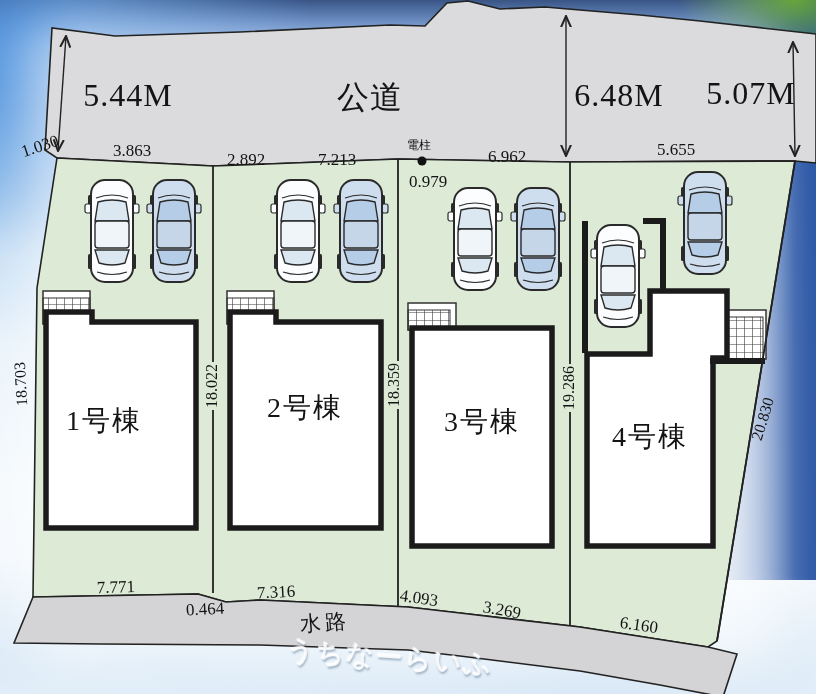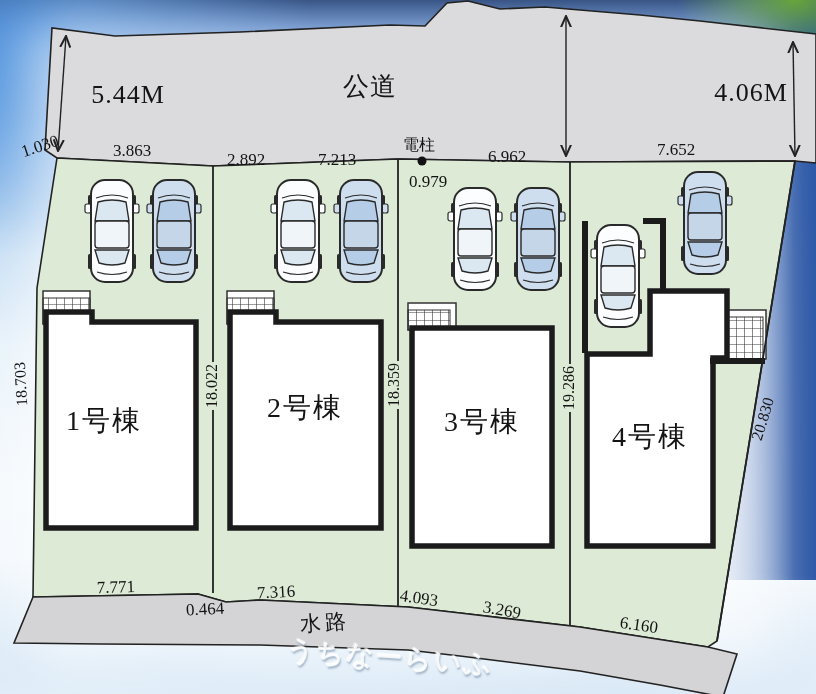--- a/index.html
+++ b/index.html
@@ -33,23 +33,23 @@
   .glow{
     position:absolute;left:28px;top:20px;width:750px;height:650px;
     background:rgba(255,255,255,.6);filter:blur(26px);border-radius:40px;
   }
   svg.plan{position:absolute;left:0;top:0;z-index:3;}
   
   .lbl{
     position:absolute;z-index:4;white-space:nowrap;
     transform:translate(-50%,-50%);line-height:1;
   }
-  .big{font-size:26px;letter-spacing:1px;}
+  .big{font-size:32px;letter-spacing:1px;}
   .dim{font-size:17px;}
-  .dim-s{font-size:16px;}
+  .dim-s{font-size:12px;}
   .vdim{font-size:16px;}
   .bg-green{background:#dcead6;padding:0 2px;}
   .bldg{font-size:28px;letter-spacing:2px;}
   .wlbl{font-size:21px;letter-spacing:4px;}
   .wmark{
     font-size:27px;font-weight:bold;letter-spacing:2px;
     color:rgba(255,255,255,.85);
     text-shadow:1px 2px 2px rgba(110,135,160,.55),-1px -1px 1px rgba(255,255,255,.7);
   }
 </style>
@@ -154,29 +154,30 @@
       <use href="#car" x="276" y="179" style="--cb:#fbfdfe;--cw:#dbe8f2;--cr:#f0f5f9"></use>
       <use href="#car" x="339" y="179" style="--cb:#cfdeee;--cw:#b5cde6;--cr:#c5d6e9"></use>
       <use href="#car" x="453" y="187" style="--cb:#fbfdfe;--cw:#dbe8f2;--cr:#f0f5f9"></use>
       <use href="#car" x="516" y="187" style="--cb:#cfdeee;--cw:#b5cde6;--cr:#c5d6e9"></use>
       <use href="#car" x="596" y="224" style="--cb:#fbfdfe;--cw:#dbe8f2;--cr:#f0f5f9"></use>
       <use href="#car" x="683" y="171" style="--cb:#cfdeee;--cw:#b5cde6;--cr:#c5d6e9"></use>
     </g>
   </svg>
 
   <div class="lbl big" style="left:128px;top:95px">5.44M</div>
-  <div class="lbl big" style="left:370px;top:87px">公道</div>
-  <div class="lbl big" style="left:751px;top:93px">4.06M</div>
+  <div class="lbl big" style="left:370px;top:97px">公道</div>
+  <div class="lbl big" style="left:619px;top:95px">6.48M</div>
+  <div class="lbl big" style="left:751px;top:93px">5.07M</div>
 
   <div class="lbl dim" style="left:40px;top:146px;transform:translate(-50%,-50%) rotate(-18deg)">1.030</div>
   <div class="lbl dim" style="left:132px;top:150px">3.863</div>
   <div class="lbl dim" style="left:246px;top:159px">2.892</div>
   <div class="lbl dim" style="left:337px;top:159px">7.213</div>
   <div class="lbl dim" style="left:507px;top:156px">6.962</div>
-  <div class="lbl dim" style="left:676px;top:149px">7.652</div>
+  <div class="lbl dim" style="left:676px;top:149px">5.655</div>
 
   <div class="lbl dim-s" style="left:419px;top:145px">電柱</div>
   <div class="lbl dim" style="left:428px;top:181px">0.979</div>
 
   <div class="lbl vdim" style="left:21px;top:384px;transform:translate(-50%,-50%) rotate(-93deg)">18.703</div>
   <div class="lbl vdim bg-green" style="left:212px;top:386px;transform:translate(-50%,-50%) rotate(-90deg)">18.022</div>
   <div class="lbl vdim bg-green" style="left:394px;top:385px;transform:translate(-50%,-50%) rotate(-90deg)">18.359</div>
   <div class="lbl vdim bg-green" style="left:569px;top:388px;transform:translate(-50%,-50%) rotate(-90deg)">19.286</div>
   <div class="lbl vdim" style="left:763px;top:419px;transform:translate(-50%,-50%) rotate(-73deg)">20.830</div>
 

